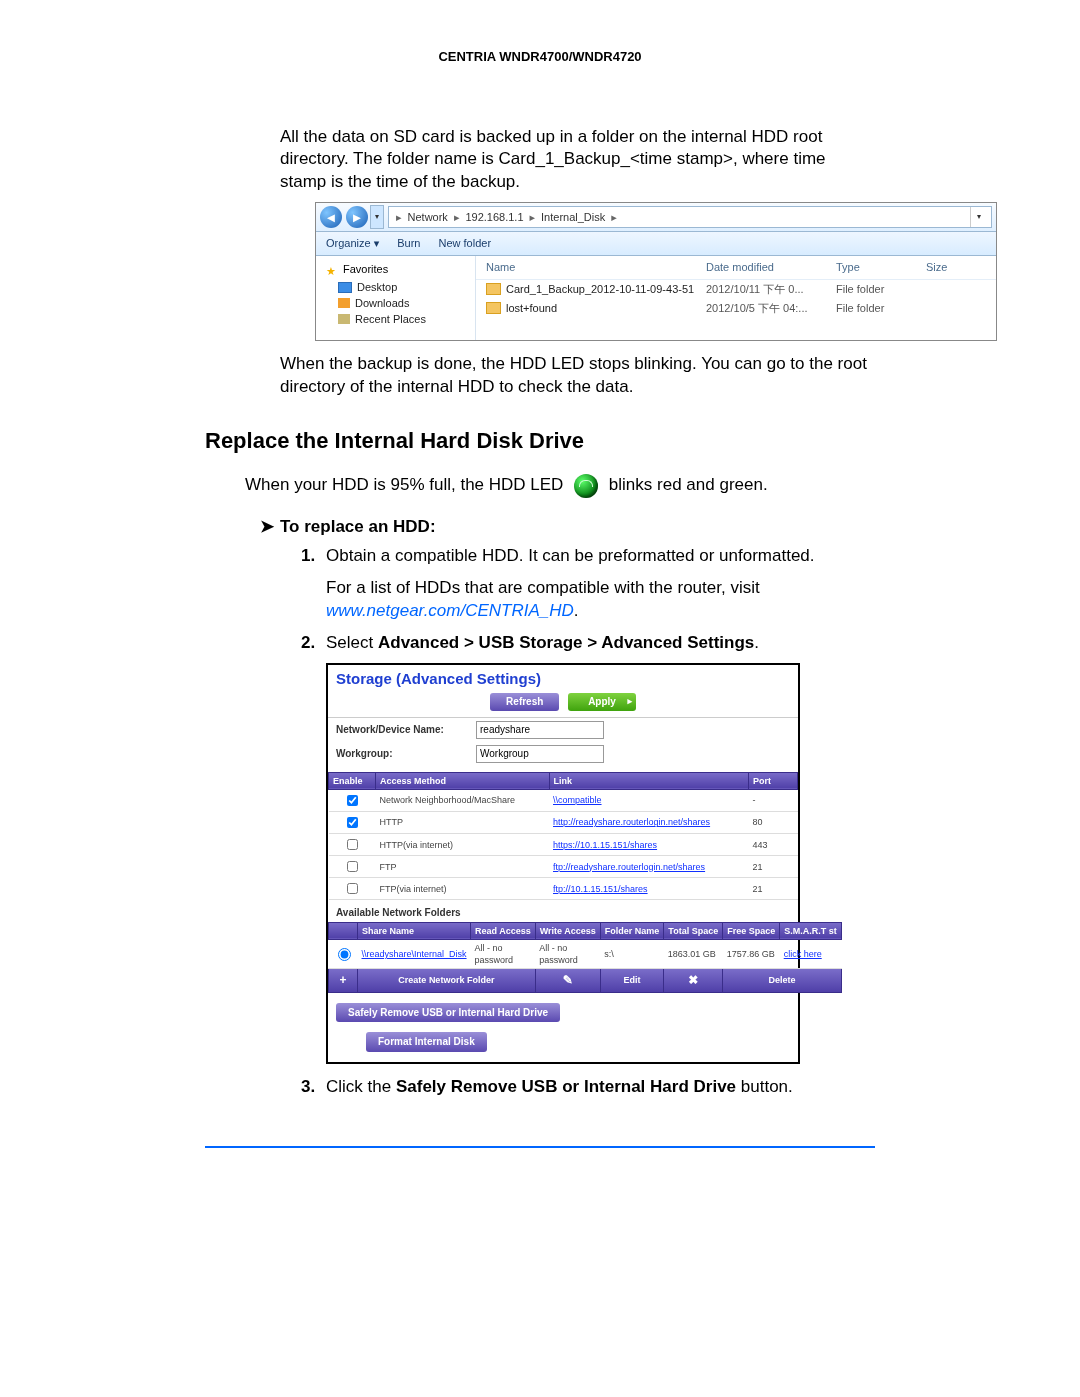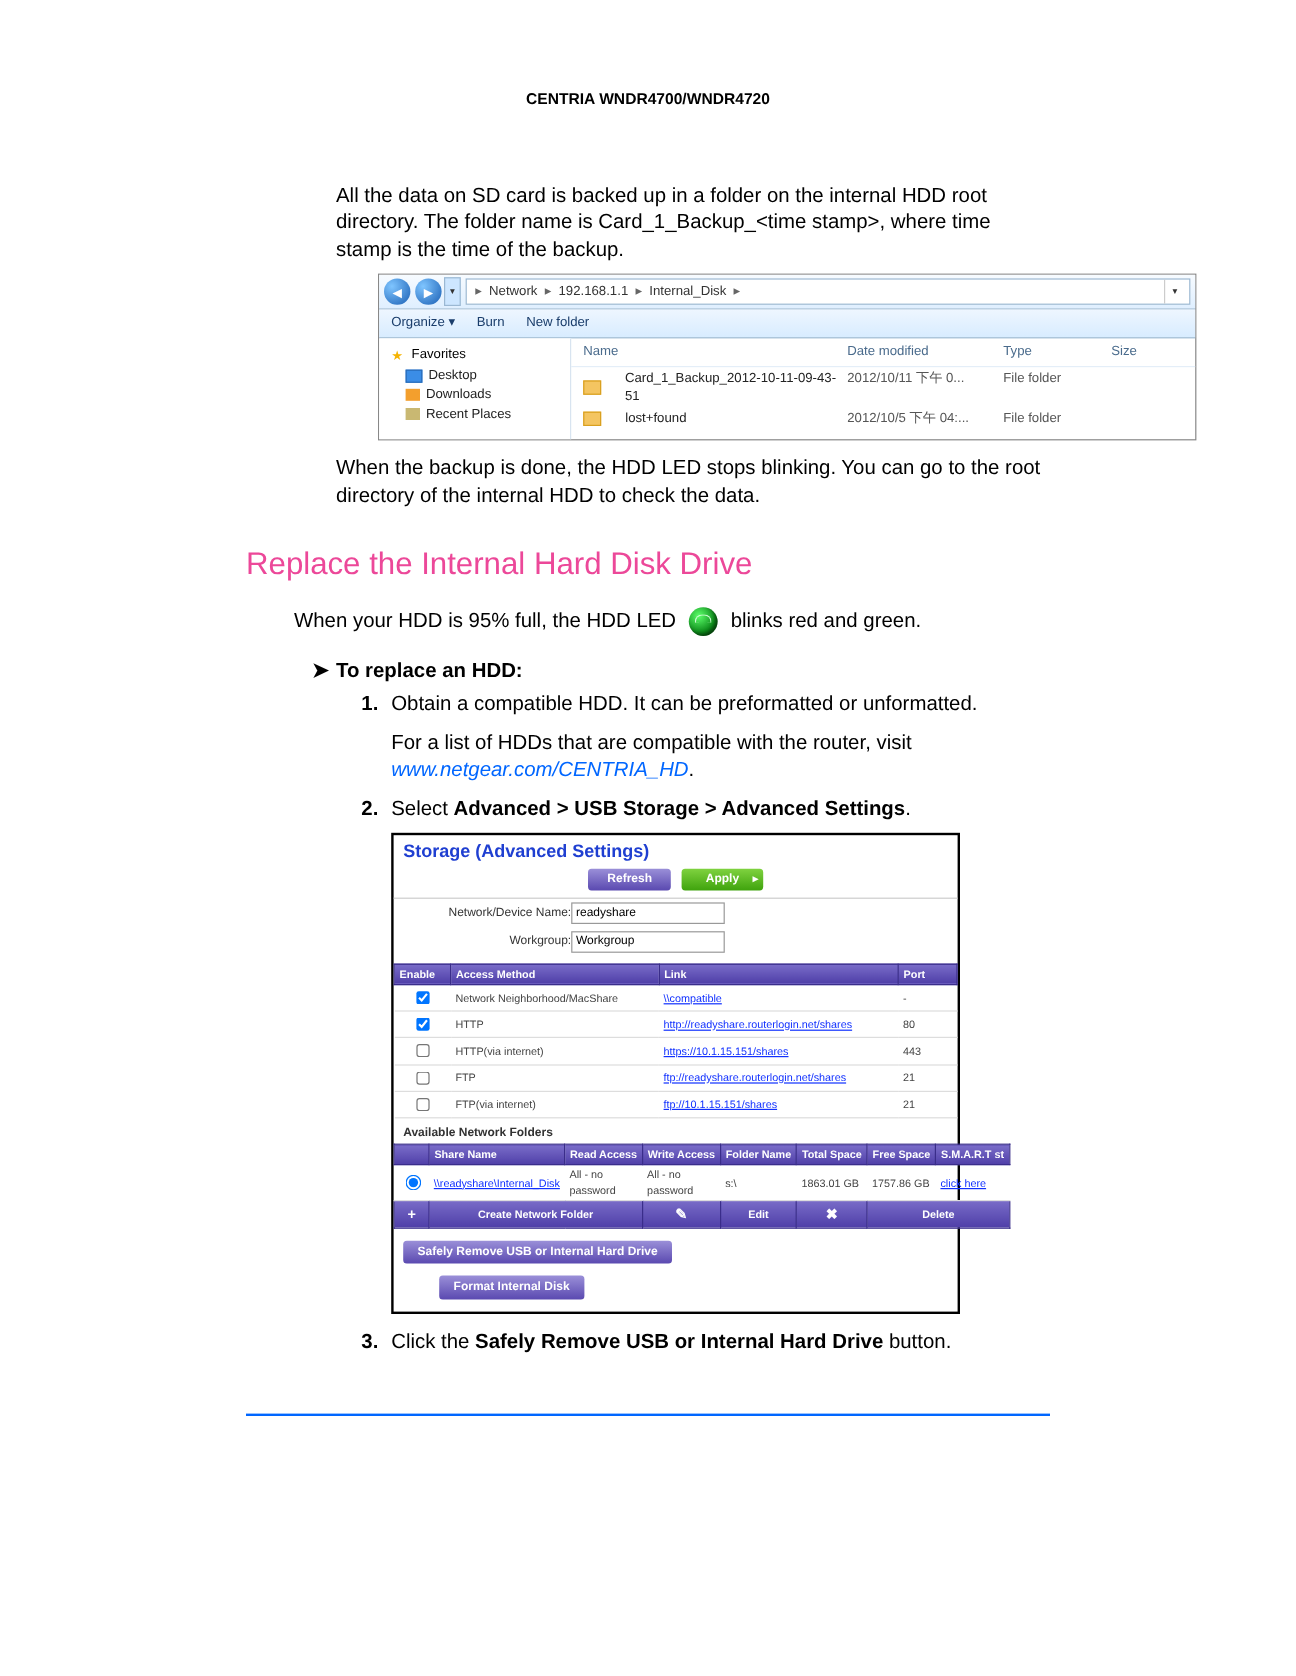--- a/index.html
+++ b/index.html
@@ -8,36 +8,36 @@
     background: #fff;
     font-family: Arial, Helvetica, sans-serif;
     color: #000;
     font-size: 17px;
     line-height: 1.35;
   }
   .page {
     width: 860px;
     margin: 0 auto;
     box-sizing: border-box;
-    padding: 74px 95px 30px 95px;
+    padding: 48px 95px 30px 95px;
   }
   .header {
     text-align: center;
     font-size: 13px;
     font-weight: bold;
     margin-bottom: 60px;
   }
   .para {
     margin: 0 0 8px 0;
     padding-left: 75px;
   }
   h2.section {
-    color: #ec4899;
-    font-weight: normal;
-    font-size: 26px;
+    color: #000000;
+    font-weight: bold;
+    font-size: 22px;
     margin: 28px 0 18px 0;
     font-family: Arial, sans-serif;
   }
   .task-head {
     padding-left: 55px;
     font-weight: bold;
     font-size: 17px;
     margin-top: 18px;
   }
   .task-arrow {
@@ -124,21 +124,21 @@
   .ic-rp { background:#c9b872;width:12px;height:10px;}
   .exp-files { flex:1; }
   .file-head {
     display:grid; grid-template-columns: 220px 130px 90px 60px;
     padding:4px 10px;font-size:11px;color:#4a6b8c;border-bottom:1px solid #e4eef8;
   }
   .file-row {
     display:grid; grid-template-columns: 220px 130px 90px 60px;
     padding:2px 10px;font-size:11px;color:#555;
   }
-  .file-row .fname { display:flex;align-items:center;gap:20px;color:#222;}
+  .file-row .fname { display:flex;align-items:center;gap:5px;color:#222;}
   .ic-folder { width:13px;height:10px;background:#f4c561;border:1px solid #d9a020;display:inline-block;}
   
   .led {
     display:inline-block;width:24px;height:24px;border-radius:12px;
     background:radial-gradient(circle at 35% 30%, #5cff6a, #0d8a1a 60%, #033d08);
     vertical-align:middle;margin:0 6px;
     box-shadow: inset -2px -2px 3px rgba(0,0,0,.4);
     position:relative;
   }
   .led:after{content:"";position:absolute;left:5px;top:6px;width:12px;height:6px;border:1.5px solid #cffcd3;border-bottom:none;border-radius:6px 6px 0 0;}
@@ -160,21 +160,21 @@
   .r-btn {
     display:inline-block;background:linear-gradient(#9a8fd8,#5a49b0);
     color:#fff;padding:2px 16px;border-radius:3px;font-size:10px;margin:0 3px;
     font-weight:bold;
   }
   .r-btn.green { background:linear-gradient(#7fd23f,#3fa30d); padding:2px 20px; position:relative;text-align:center;}
   .r-btn.green:after{content:"▸";position:absolute;right:4px;top:2px;font-size:9px;}
   .r-field {
     display:flex;align-items:center;padding:3px 8px;
   }
-  .r-field label { width:140px;font-weight:normal;color:#333;font-size:10px;text-align:right;}
+  .r-field label { width:140px;font-weight:bold;color:#333;font-size:10px;}
   .r-field input {
     border:1px solid #999;height:16px;width:120px;font-size:10px;padding:0 3px;
   }
   .r-tbl { width:100%;border-collapse:collapse;margin-top:6px;font-size:9px;}
   .r-tbl th {
     background:linear-gradient(#7a6dc9,#4f3fa8);color:#fff;font-weight:bold;
     padding:2px 4px;text-align:left;border:1px solid #3a2d8a;
   }
   .r-tbl td { padding:2px 4px;border-bottom:1px solid #ddd;color:#444;}
   .r-tbl td a { color:#1030ff;text-decoration:underline;}

